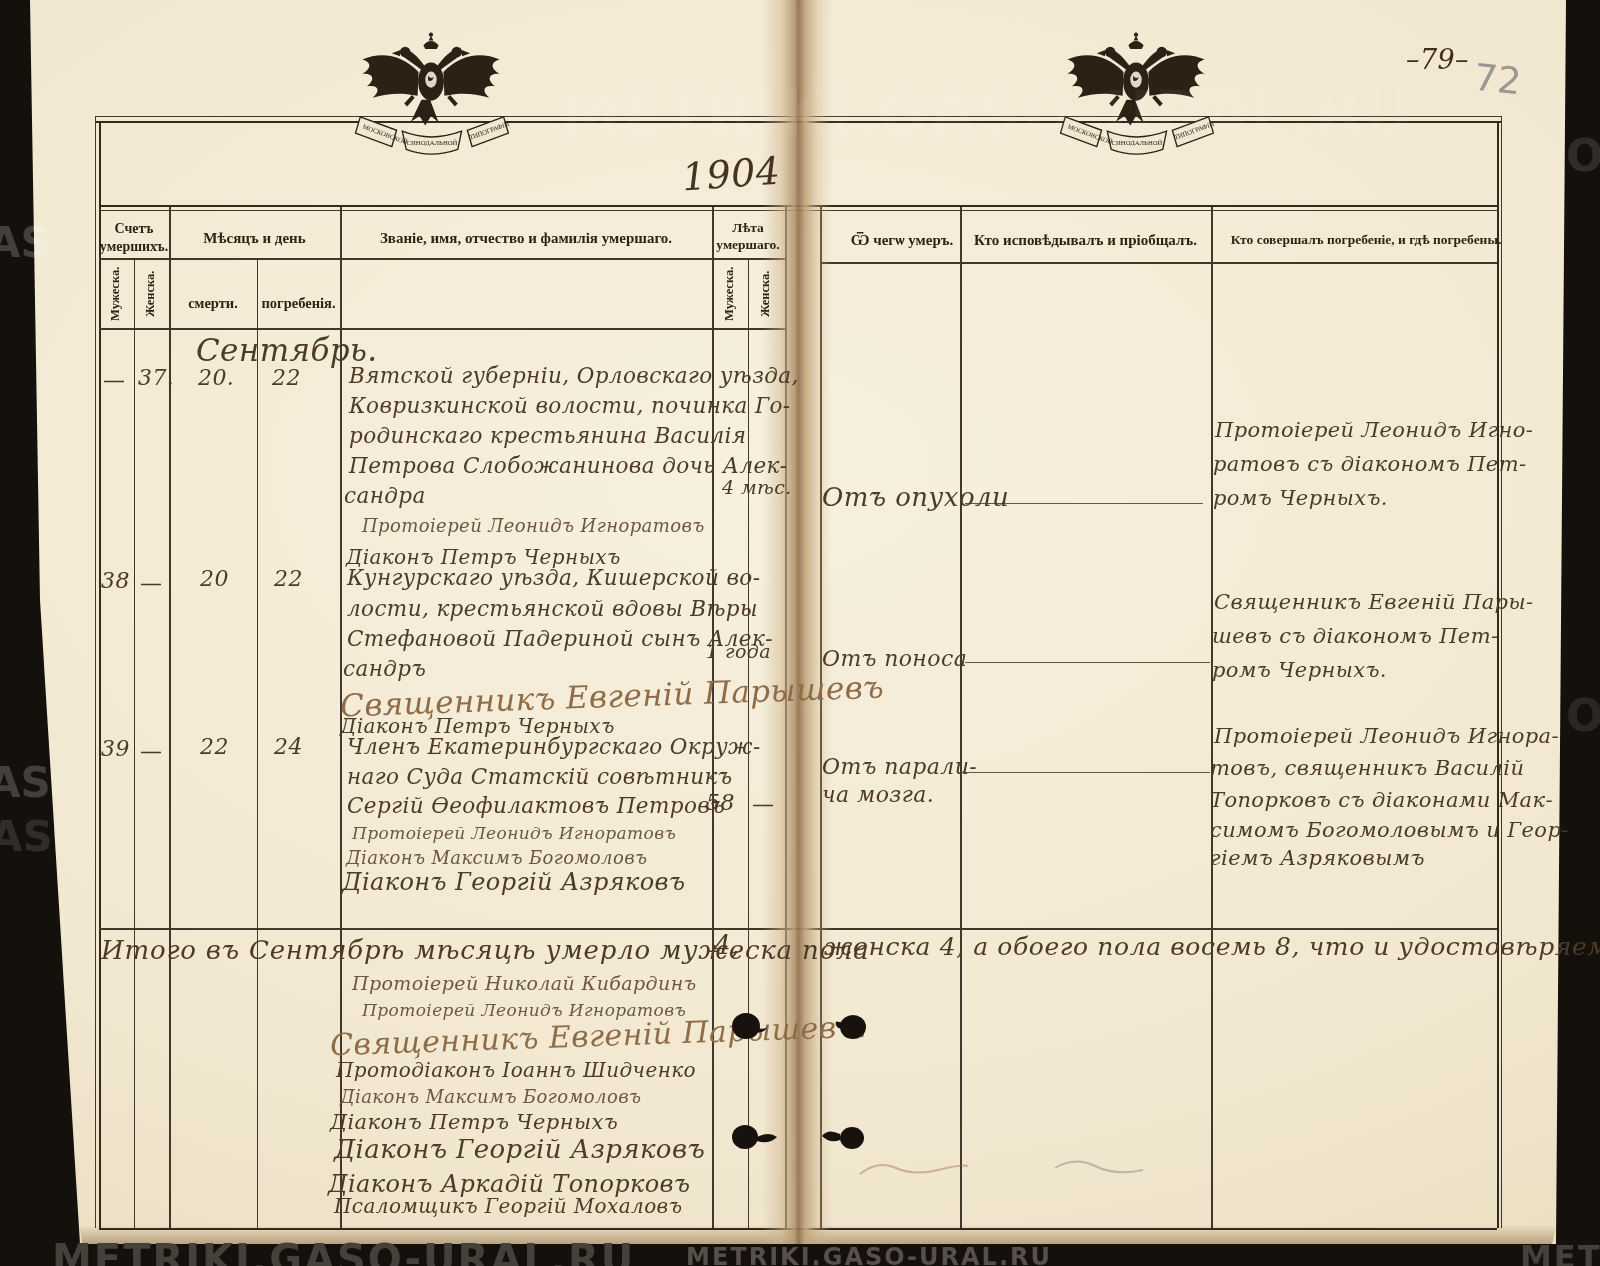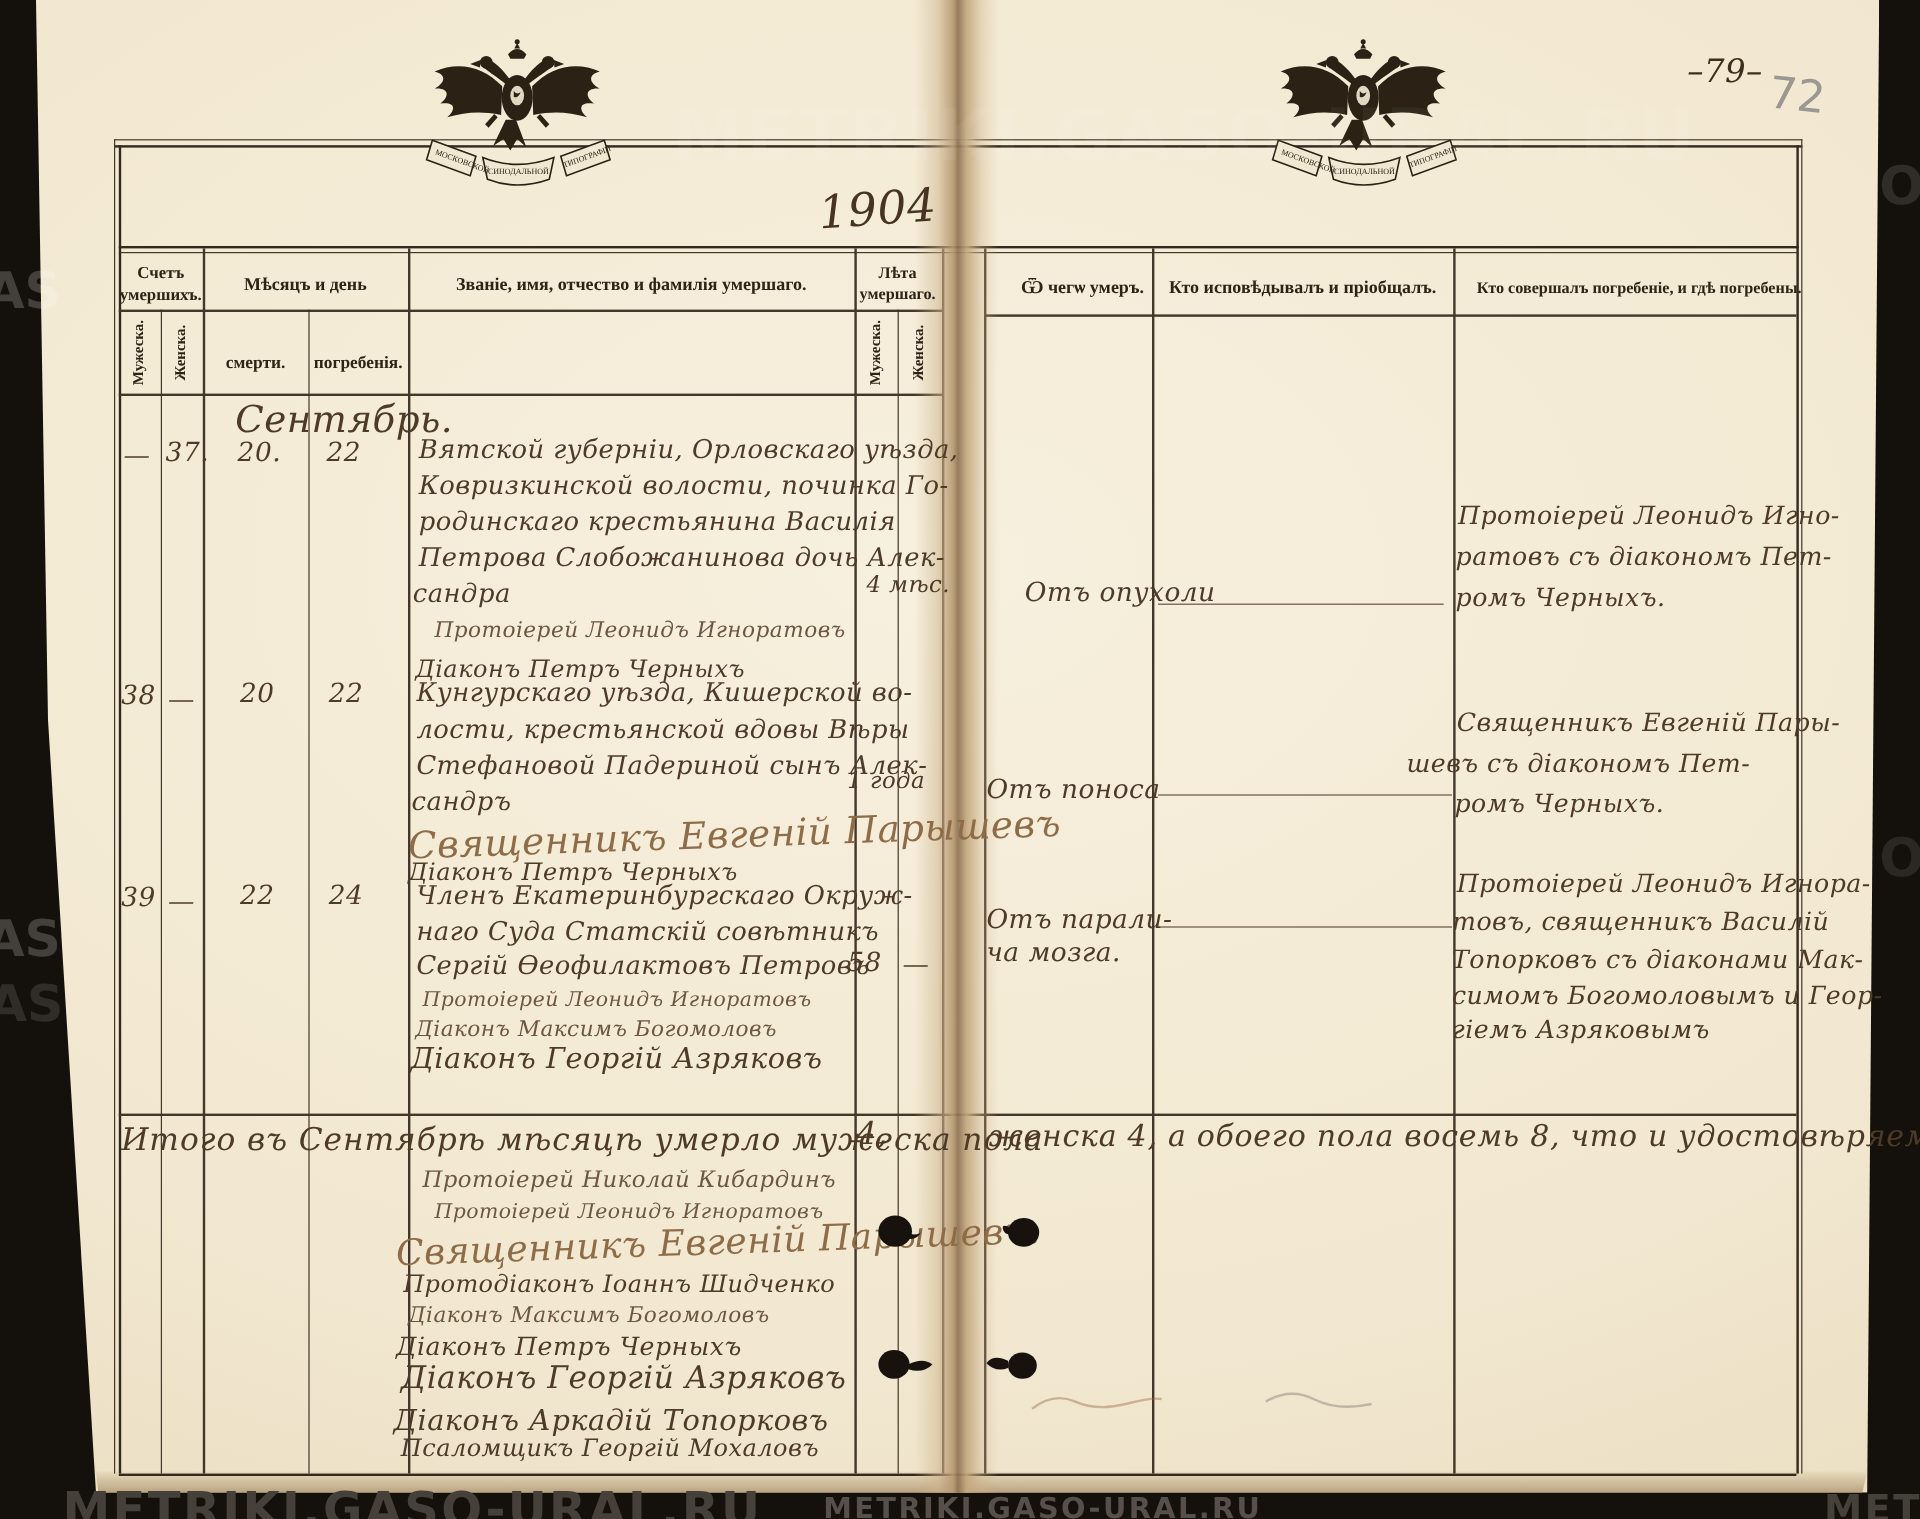--- a/index.html
+++ b/index.html
@@ -167,21 +167,21 @@
     <span class="hw" style="left:198px;top:365px;font-size:22px;">20.</span>
     <span class="hw" style="left:272px;top:365px;font-size:22px;">22</span>
     <span class="hw" style="left:349px;top:363px;font-size:21.5px;">Вятской губерніи, Орловскаго уѣзда,</span>
     <span class="hw" style="left:349px;top:393px;font-size:21.5px;">Ковризкинской волости, починка Го-</span>
     <span class="hw" style="left:349px;top:423px;font-size:21.5px;">родинскаго крестьянина Василія</span>
     <span class="hw" style="left:349px;top:453px;font-size:21.5px;">Петрова Слобожанинова дочь Алек-</span>
     <span class="hw" style="left:344px;top:483px;font-size:21.5px;">сандра</span>
     <span class="hw faint" style="left:362px;top:515px;font-size:18px;">Протоіерей Леонидъ Игноратовъ</span>
     <span class="hw" style="left:346px;top:545px;font-size:20px;">Діаконъ Петръ Черныхъ</span>
     <span class="hw" style="left:722px;top:476px;font-size:19px;">4 мѣс.</span>
-    <span class="hw" style="left:822px;top:482px;font-size:22px;padding-left:32px;">Отъ опухоли</span>
+    <span class="hw" style="left:822px;top:482px;font-size:26px;">Отъ опухоли</span>
     <div class="hl" style="left:965px;top:503px;width:238px;height:1.3px;background:#4d3a27;opacity:.85;"></div>
     <span class="hw" style="left:1215px;top:418px;font-size:21px;">Протоіерей Леонидъ Игно-</span>
     <span class="hw" style="left:1213px;top:452px;font-size:21px;">ратовъ съ діакономъ Пет-</span>
     <span class="hw" style="left:1213px;top:486px;font-size:21px;">ромъ Черныхъ.</span>
   </div>
 
   <div>
     <span class="hw" style="left:101px;top:568px;font-size:22px;">38</span>
     <span class="hw" style="left:140px;top:571px;font-size:22px;">—</span>
     <span class="hw" style="left:200px;top:566px;font-size:22px;">20</span>
@@ -189,21 +189,21 @@
     <span class="hw" style="left:347px;top:565px;font-size:21.5px;">Кунгурскаго уѣзда, Кишерской во-</span>
     <span class="hw" style="left:347px;top:596px;font-size:21.5px;">лости, крестьянской вдовы Вѣры</span>
     <span class="hw" style="left:347px;top:626px;font-size:21.5px;">Стефановой Падериной сынъ Алек-</span>
     <span class="hw" style="left:343px;top:656px;font-size:21.5px;">сандръ</span>
     <span class="hw brown" style="left:340px;top:678px;font-size:31px;transform:rotate(-2deg);">Священникъ Евгеній Парышевъ</span>
     <span class="hw" style="left:340px;top:714px;font-size:20px;">Діаконъ Петръ Черныхъ</span>
     <span class="hw" style="left:706px;top:640px;font-size:19px;">1 года</span>
     <span class="hw" style="left:822px;top:646px;font-size:22px;">Отъ поноса</span>
     <div class="hl" style="left:965px;top:662px;width:245px;height:1.3px;background:#4d3a27;opacity:.85;"></div>
     <span class="hw" style="left:1214px;top:590px;font-size:21px;">Священникъ Евгеній Пары-</span>
-    <span class="hw" style="left:1172px;top:624px;font-size:21px;">шевъ съ діакономъ Пет-</span>
+    <span class="hw" style="left:1212px;top:624px;font-size:21px;">шевъ съ діакономъ Пет-</span>
     <span class="hw" style="left:1212px;top:658px;font-size:21px;">ромъ Черныхъ.</span>
   </div>
 
   <div>
     <span class="hw" style="left:101px;top:736px;font-size:22px;">39</span>
     <span class="hw" style="left:140px;top:739px;font-size:22px;">—</span>
     <span class="hw" style="left:200px;top:734px;font-size:22px;">22</span>
     <span class="hw" style="left:274px;top:734px;font-size:22px;">24</span>
     <span class="hw" style="left:347px;top:734px;font-size:21.5px;">Членъ Екатеринбургскаго Окруж-</span>
     <span class="hw" style="left:347px;top:764px;font-size:21.5px;">наго Суда Статскій совѣтникъ</span>

